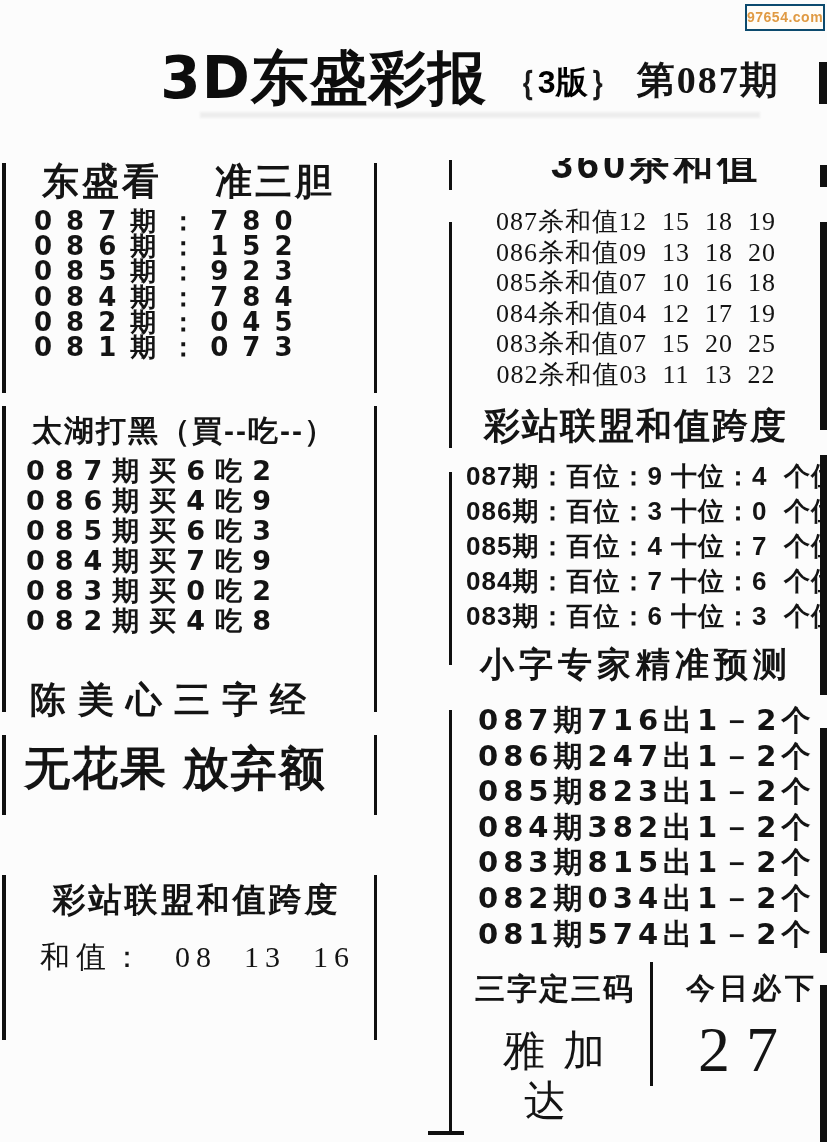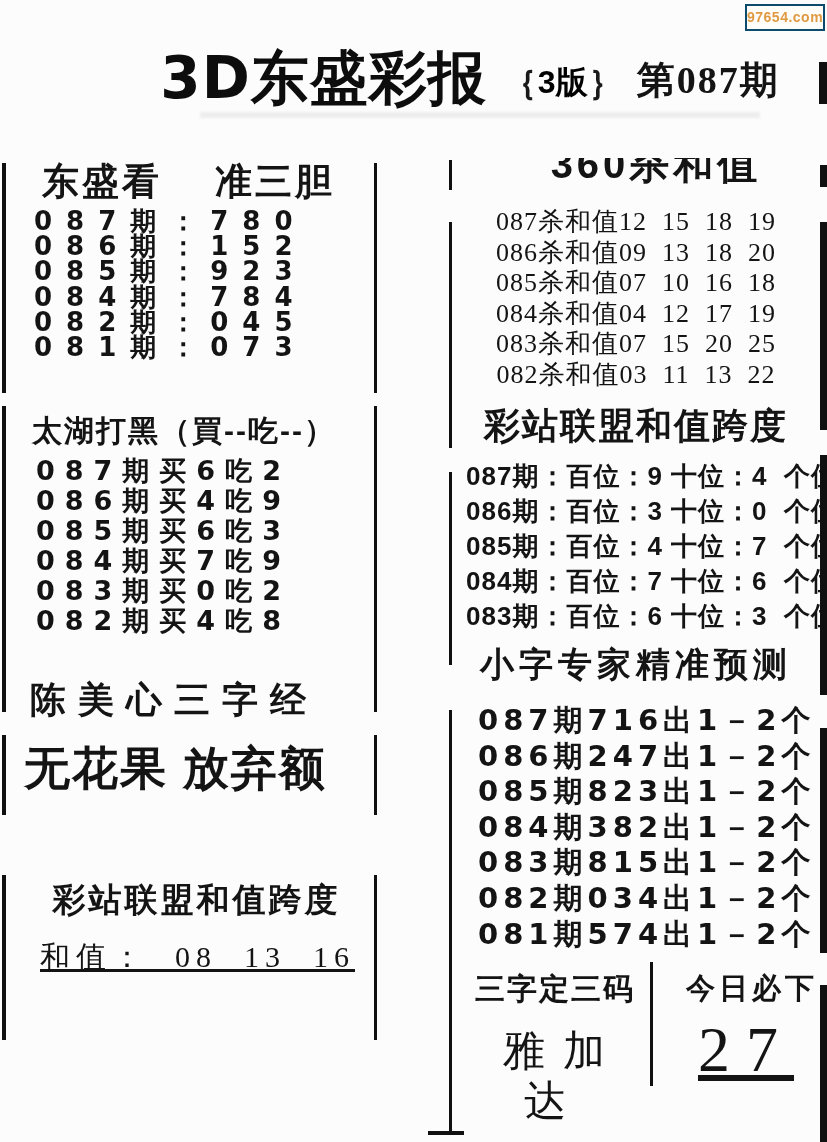--- a/index.html
+++ b/index.html
@@ -25,25 +25,25 @@
   .smudge{position:absolute;left:200px;top:112px;width:560px;height:6px;background:#d9d9d9;opacity:.4;filter:blur(1px);}
 
   
   .lbox{position:absolute;left:4px;width:371px;}
   .l1-head{display:flex;justify-content:space-between;padding:2px 40px 0 38px;
            font:700 37px/40px "Liberation Sans",sans-serif;letter-spacing:3px;gap:32px;}
   .l1-rows{margin-top:7px;padding-left:30px;}
   .l1-rows .row{font:700 26px/25.2px "DejaVu Sans",sans-serif;letter-spacing:14px;}
   .l2-head{padding:8px 0 0 28px;font:700 30px/34px "Liberation Sans",sans-serif;letter-spacing:2px;}
   .l2-rows{margin-top:8px;padding-left:22px;}
-  .l2-rows .row{font:700 27px/30px "DejaVu Sans",sans-serif;letter-spacing:10px;margin-left:10px;}
+  .l2-rows .row{font:700 27px/30px "DejaVu Sans",sans-serif;letter-spacing:10px;}
   .l3-head{padding:14px 0 0 26px;font:700 36px/40px "Liberation Serif",serif;letter-spacing:12px;}
   .l4-text{padding:8px 0 0 20px;font:700 46px/54px "Liberation Sans",sans-serif;letter-spacing:2px;}
   .l5-head{padding:10px 0 0 14px;font:700 33px/36px "Liberation Serif",serif;letter-spacing:3px;}
-  .l5-row{margin-top:22px;padding-left:16px;font:400 30px/34px "Liberation Serif",serif;letter-spacing:6px;text-decoration:underline;}
+  .l5-row{margin-top:22px;padding-left:16px;font:400 30px/34px "Liberation Serif",serif;letter-spacing:6px;}
 
   
   .r1-clip{position:absolute;left:452px;top:158px;width:368px;height:42px;overflow:hidden;padding-left:20px;}
   .r1-head{font:700 40px/42px "Liberation Sans",sans-serif;letter-spacing:4px;text-align:center;margin-top:-15px;}
   .r1-rows{position:absolute;left:452px;top:207px;width:368px;text-align:center;}
   .r1-rows .row{font:400 26px/30.6px "Liberation Serif",serif;letter-spacing:1px;}
   .r2-head{position:absolute;left:452px;top:406px;width:368px;text-align:center;
            font:700 36px/40px "Liberation Sans",sans-serif;letter-spacing:2px;}
   .r2-rows{position:absolute;left:466px;top:459px;width:360px;}
   .r2-rows .row{font:700 26px/35px "Liberation Sans",sans-serif;letter-spacing:1px;}
@@ -51,21 +51,21 @@
            font:700 34px/42px "Liberation Serif",serif;letter-spacing:5px;}
   .r3-rows{position:absolute;left:478px;top:703px;width:340px;}
   .r3-rows .row{font:700 29px/35.6px "DejaVu Sans",sans-serif;letter-spacing:5px;}
   .r4-lhead{position:absolute;left:462px;top:972px;width:186px;text-align:center;
             font:800 30px/34px "DejaVu Sans",sans-serif;letter-spacing:2px;}
   .r4-lval{position:absolute;left:458px;top:1026px;width:192px;text-align:center;
            font:400 42px/50px "Liberation Serif",serif;letter-spacing:18px;text-indent:18px;}
   .r4-rhead{position:absolute;left:658px;top:972px;width:160px;text-align:right;
             font:700 29px/33px "Liberation Serif",serif;letter-spacing:4px;}
   .r4-rval{position:absolute;left:658px;top:1008px;width:160px;text-align:center;
-           font:400 64px/84px "Liberation Serif",serif;letter-spacing:16px;text-indent:16px;text-decoration:underline;}
+           font:400 64px/84px "Liberation Serif",serif;letter-spacing:16px;text-indent:16px;}
 </style>
 </head>
 <body>
 
 <div class="page">
 
   <div class="badge">97654.com</div>
 
   <div class="masthead">
     <span class="mast-title">3D东盛彩报</span>

